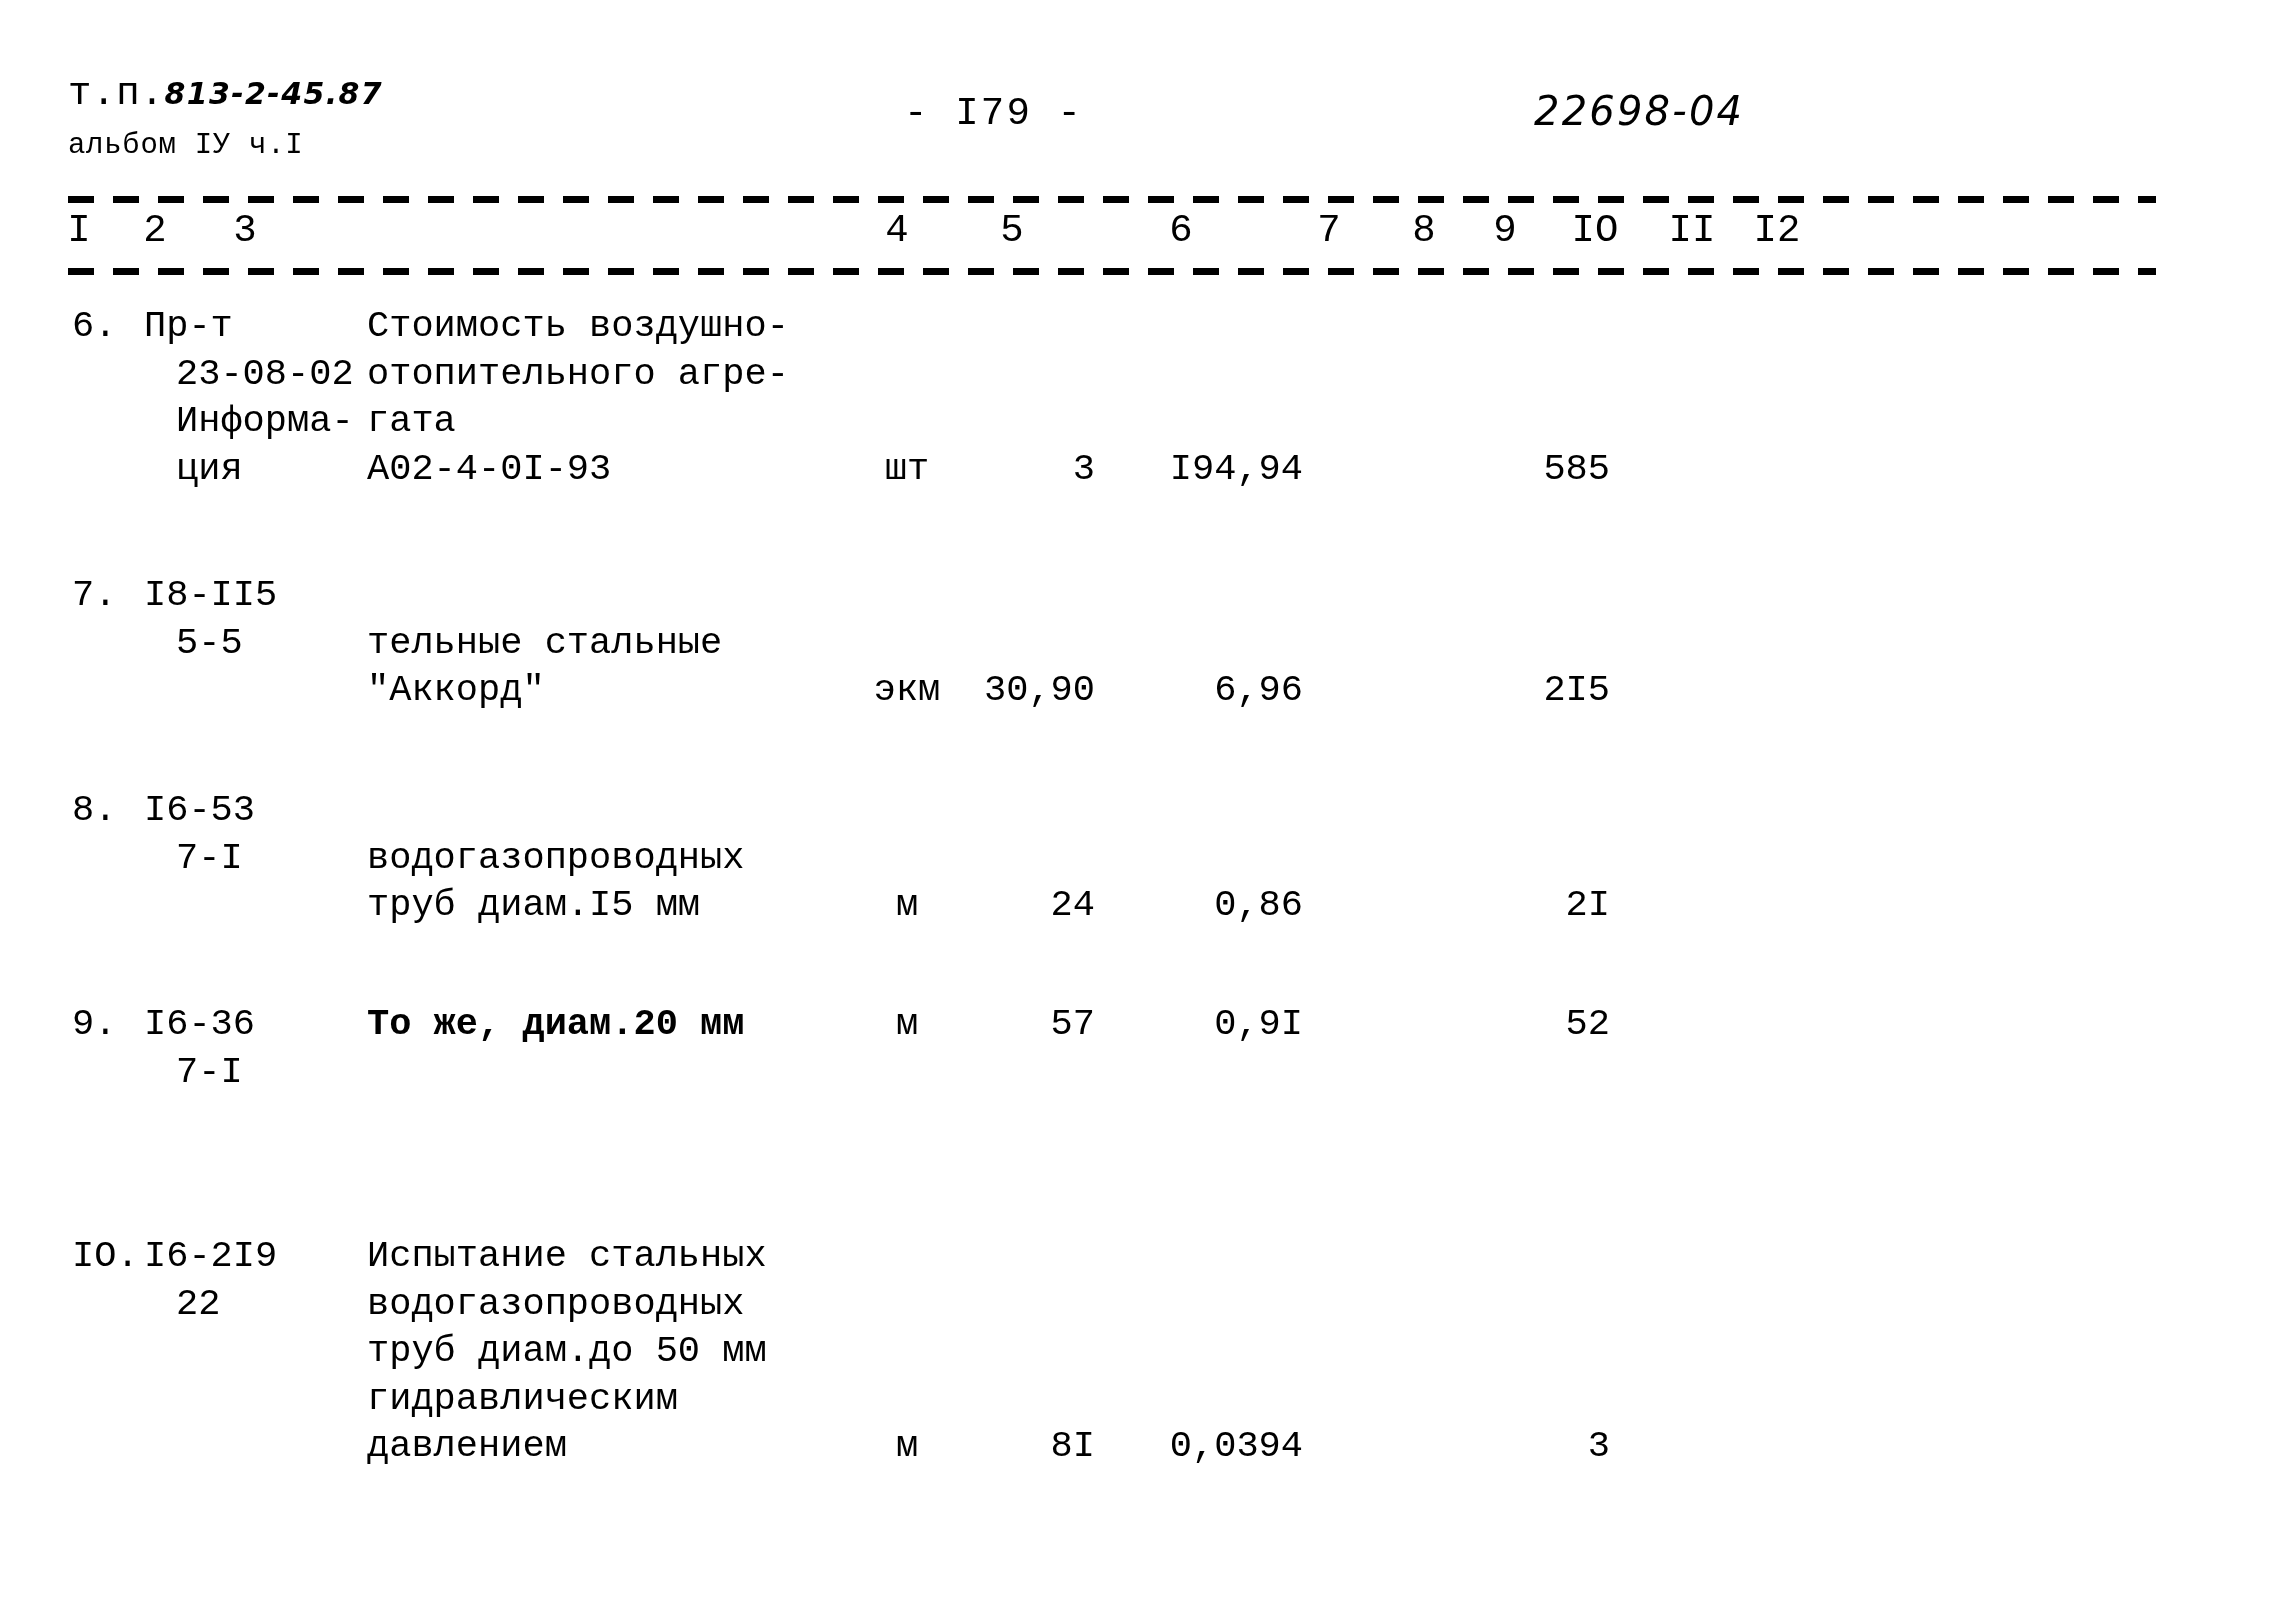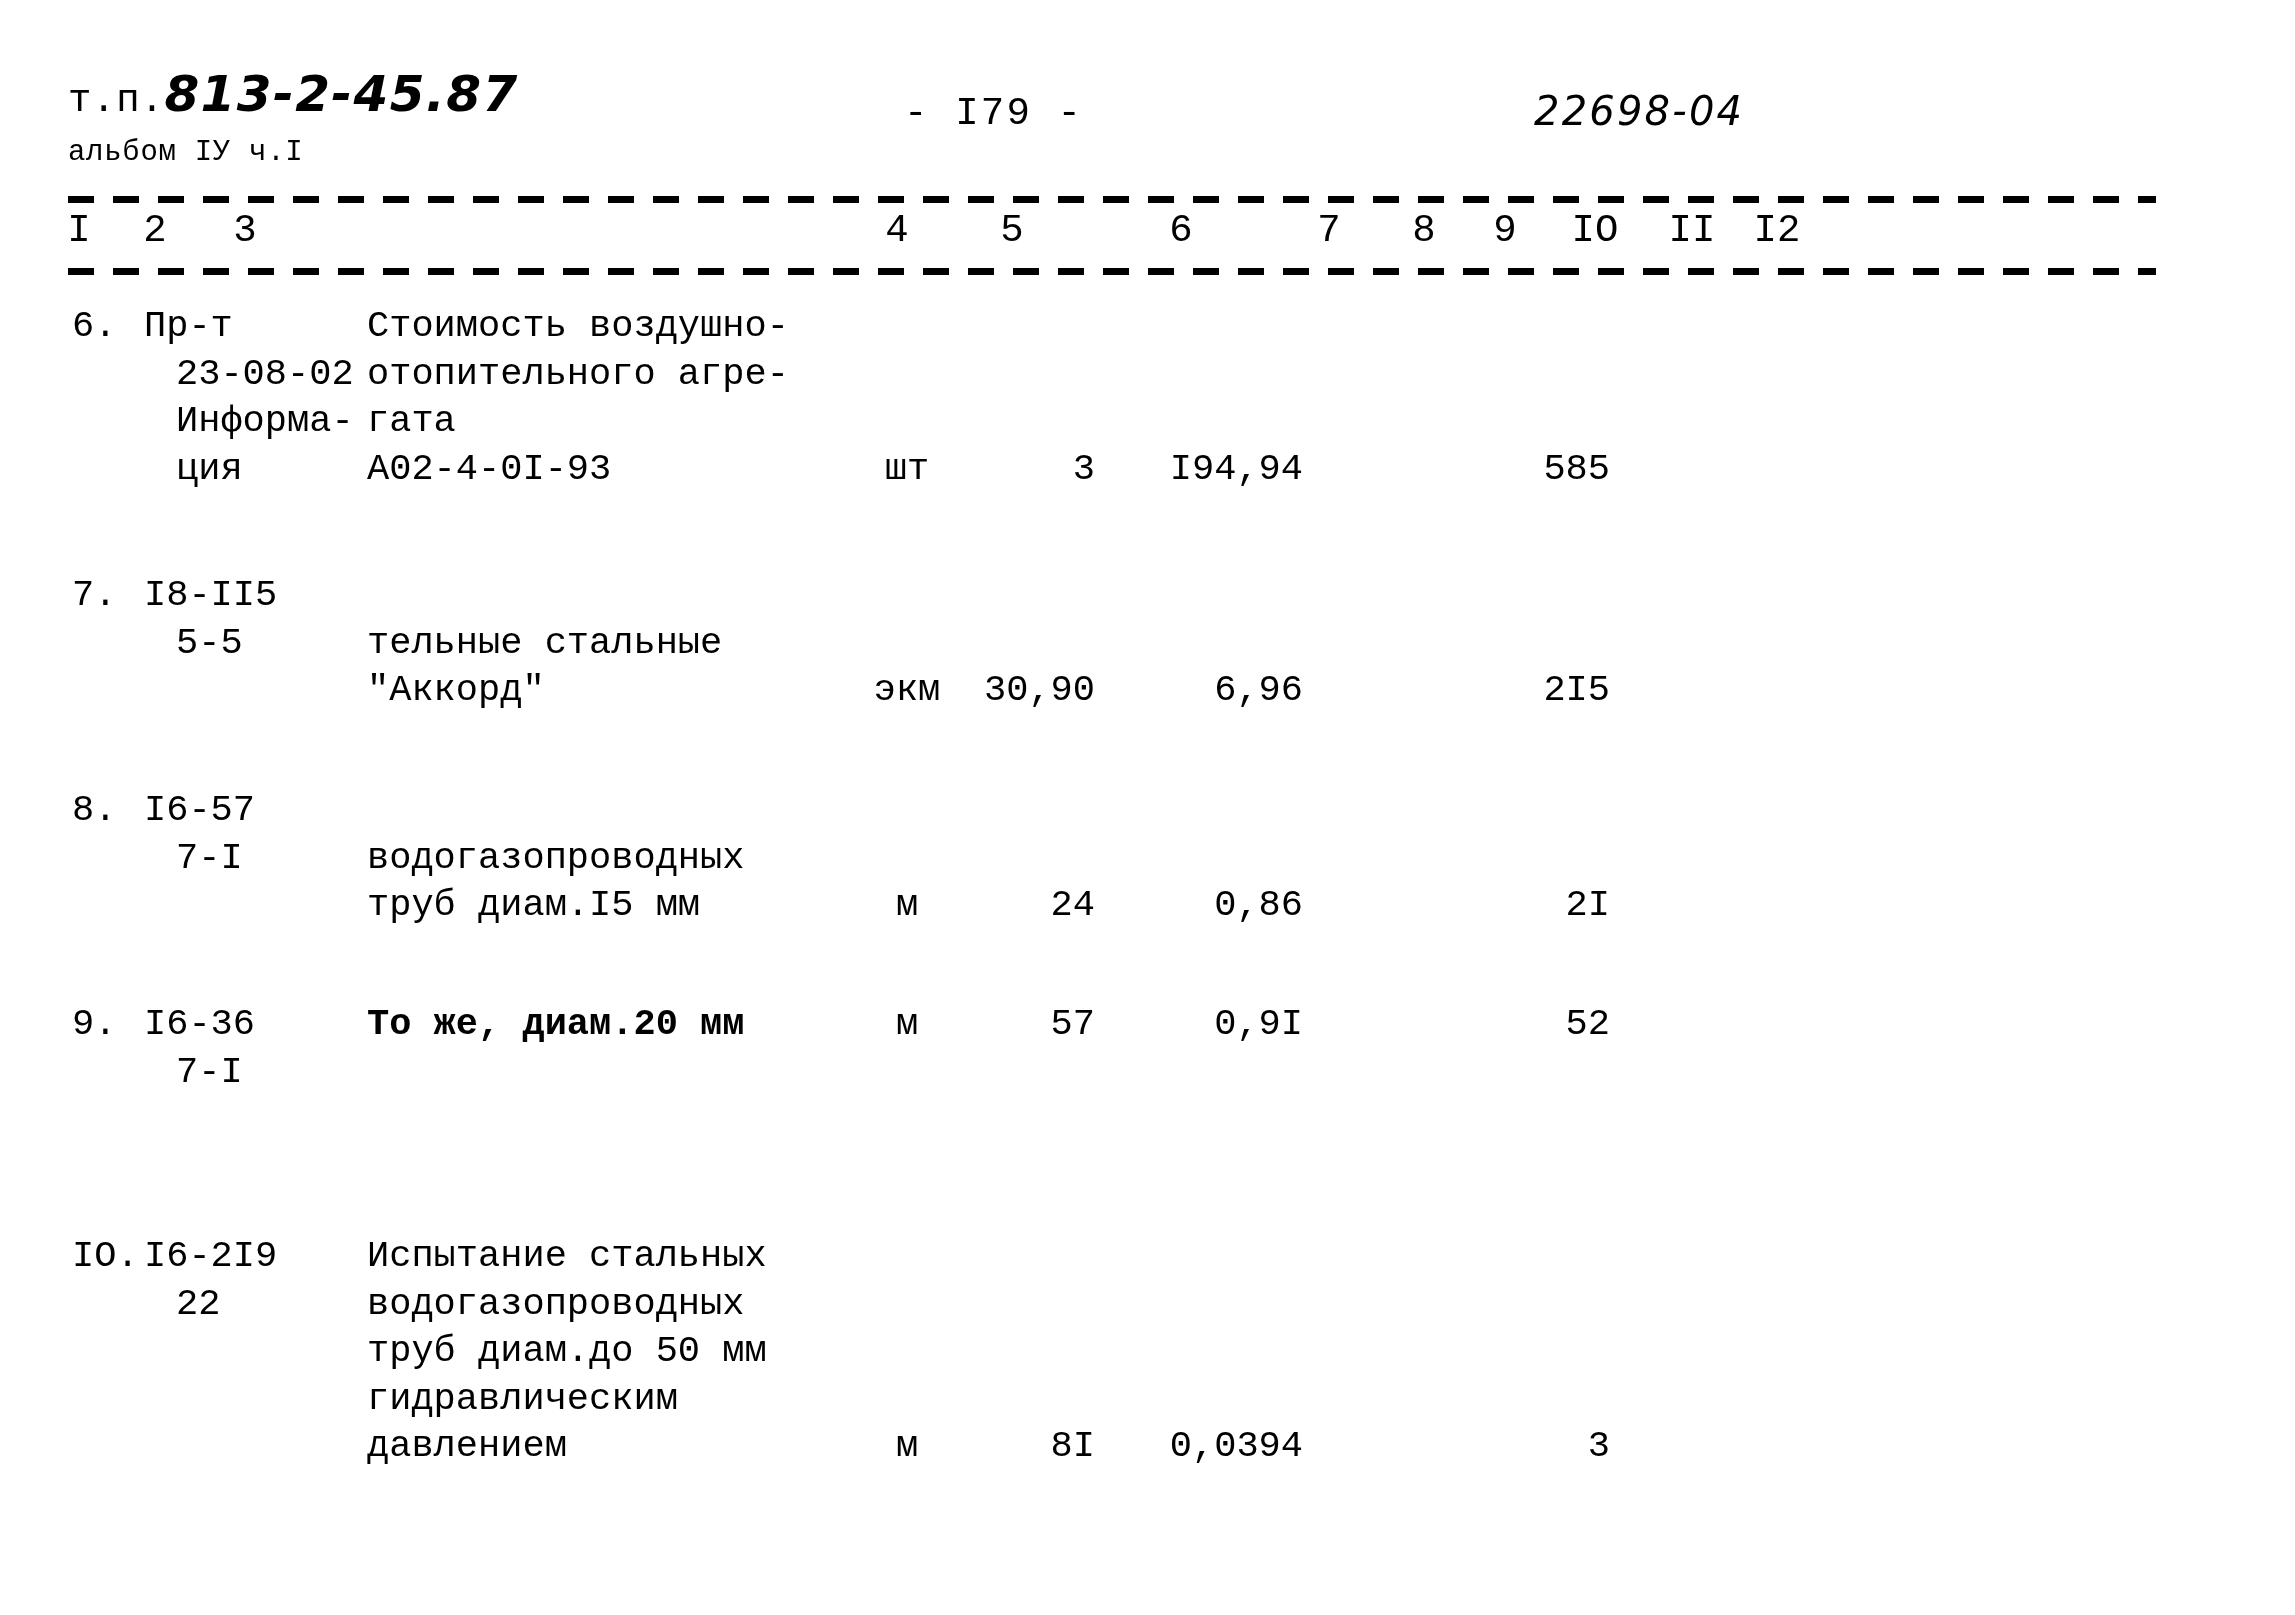--- a/index.html
+++ b/index.html
@@ -39,21 +39,21 @@
   }
   .hdr-left .line2 {
     font-size: 29px;
     letter-spacing: 0.7px;
     white-space: nowrap;
   }
   .stamp {
     font-family: "DejaVu Sans", sans-serif;
     font-style: italic;
     font-weight: 600;
-    font-size: 50px;
+    font-size: 30px;
     letter-spacing: 1.4px;
   }
   .hdr-page {
     position: absolute;
     left: 904px;
     top: 92px;
     font-size: 39px;
     letter-spacing: 2.2px;
     white-space: nowrap;
   }
@@ -192,21 +192,21 @@
         <div class="cell c-price" style="top: 95px;">6,96</div>
         <div class="cell c-c7" style="top: 95px;"></div>
         <div class="cell c-c8" style="top: 95px;"></div>
         <div class="cell c-total" style="top: 95px;">2I5</div>
         <div class="cell c-c10" style="top: 95px;"></div>
         <div class="cell c-c11" style="top: 95px;"></div>
         <div class="cell c-c12" style="top: 95px;"></div>
       </div>
       <div class="row" style="height: 143px; position: absolute; top: 484px;">
         <div class="cell c-no" style="top: 0px;">8.</div>
-        <div class="cell c-code" style="top: 0px;">I6-57</div>
+        <div class="cell c-code" style="top: 0px;">I6-53</div>
         <div class="cell c-code" style="top: 48px; left: 176px;">7-I</div>
         <div class="cell c-name" style="top: 48px;">водогазопроводных</div>
         <div class="cell c-name" style="top: 95px;">труб диам.I5 мм</div>
         <div class="cell c-unit" style="top: 95px;">м</div>
         <div class="cell c-qty" style="top: 95px;">24</div>
         <div class="cell c-price" style="top: 95px;">0,86</div>
         <div class="cell c-c7" style="top: 95px;"></div>
         <div class="cell c-c8" style="top: 95px;"></div>
         <div class="cell c-total" style="top: 95px;">2I</div>
         <div class="cell c-c10" style="top: 95px;"></div>

